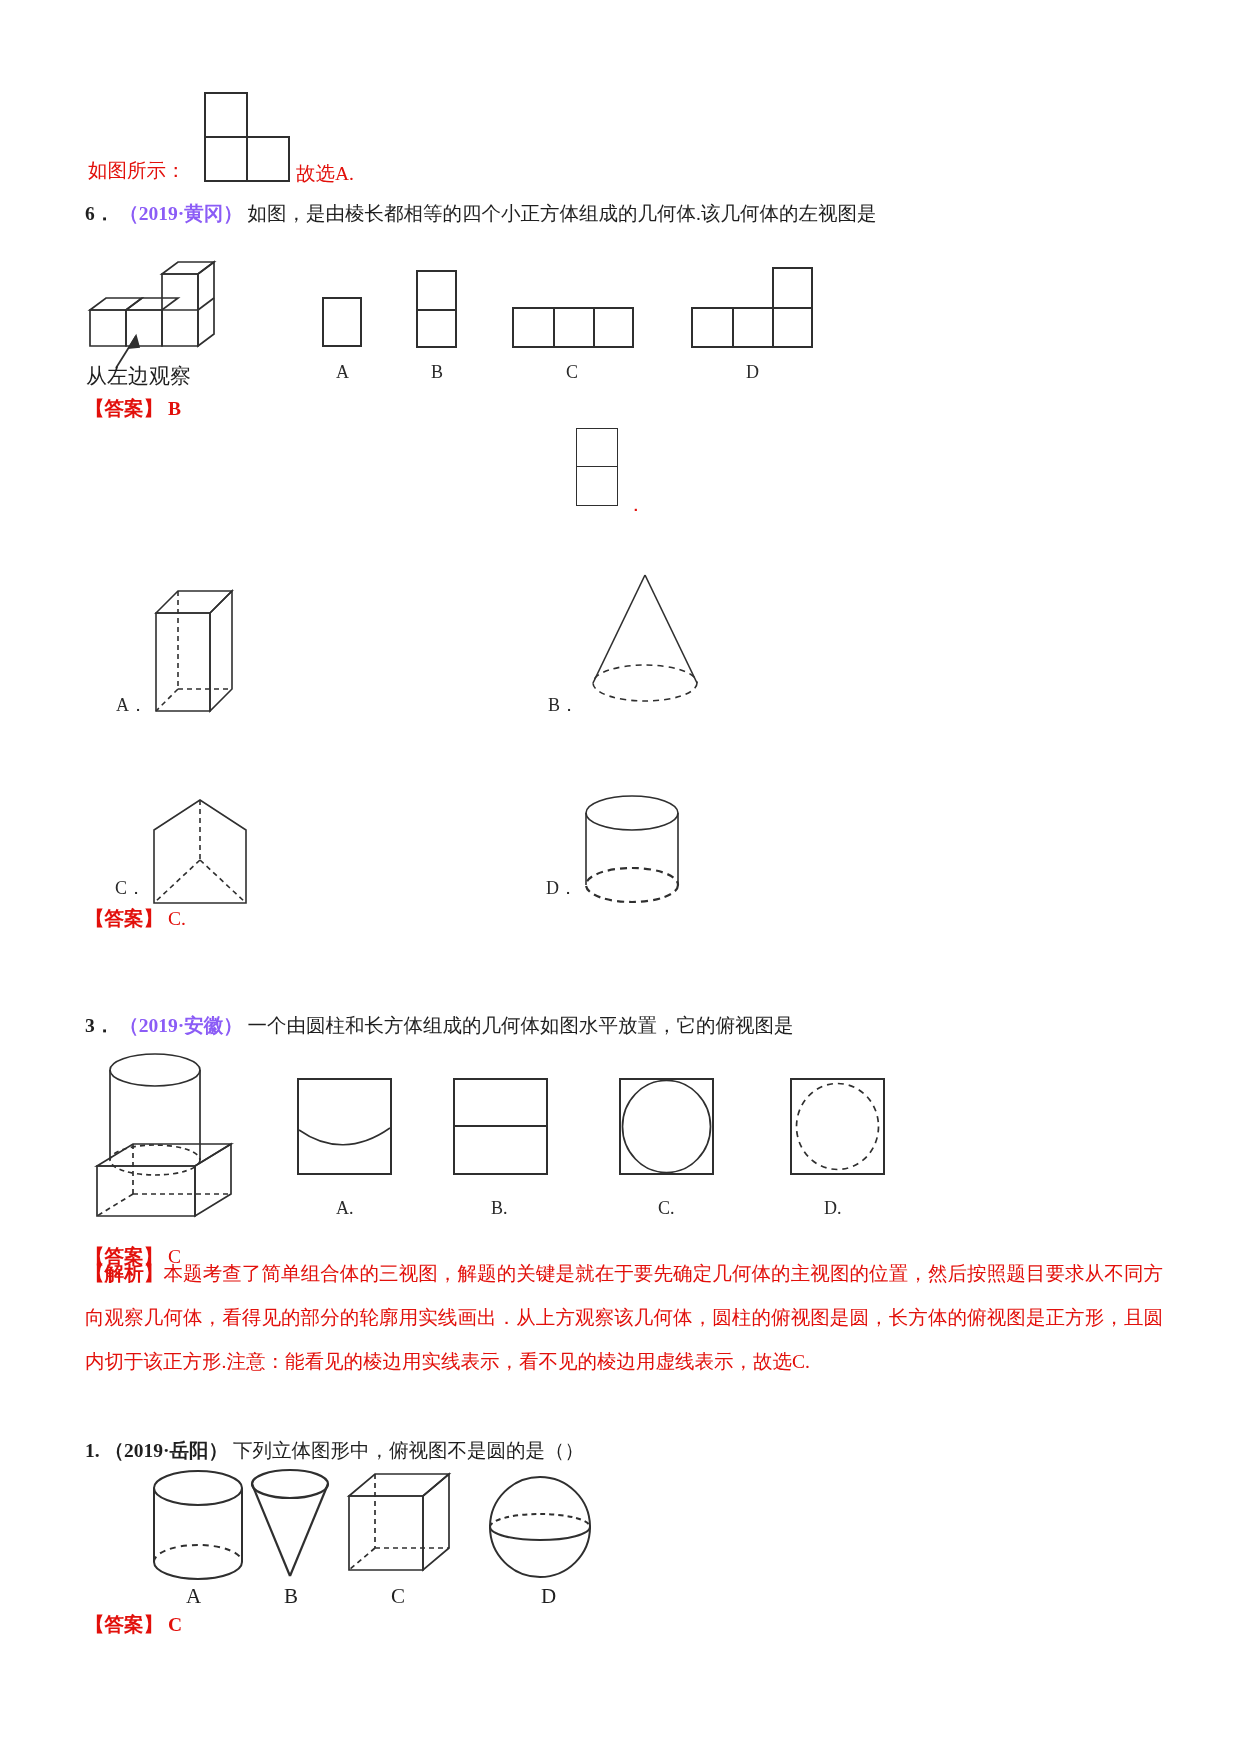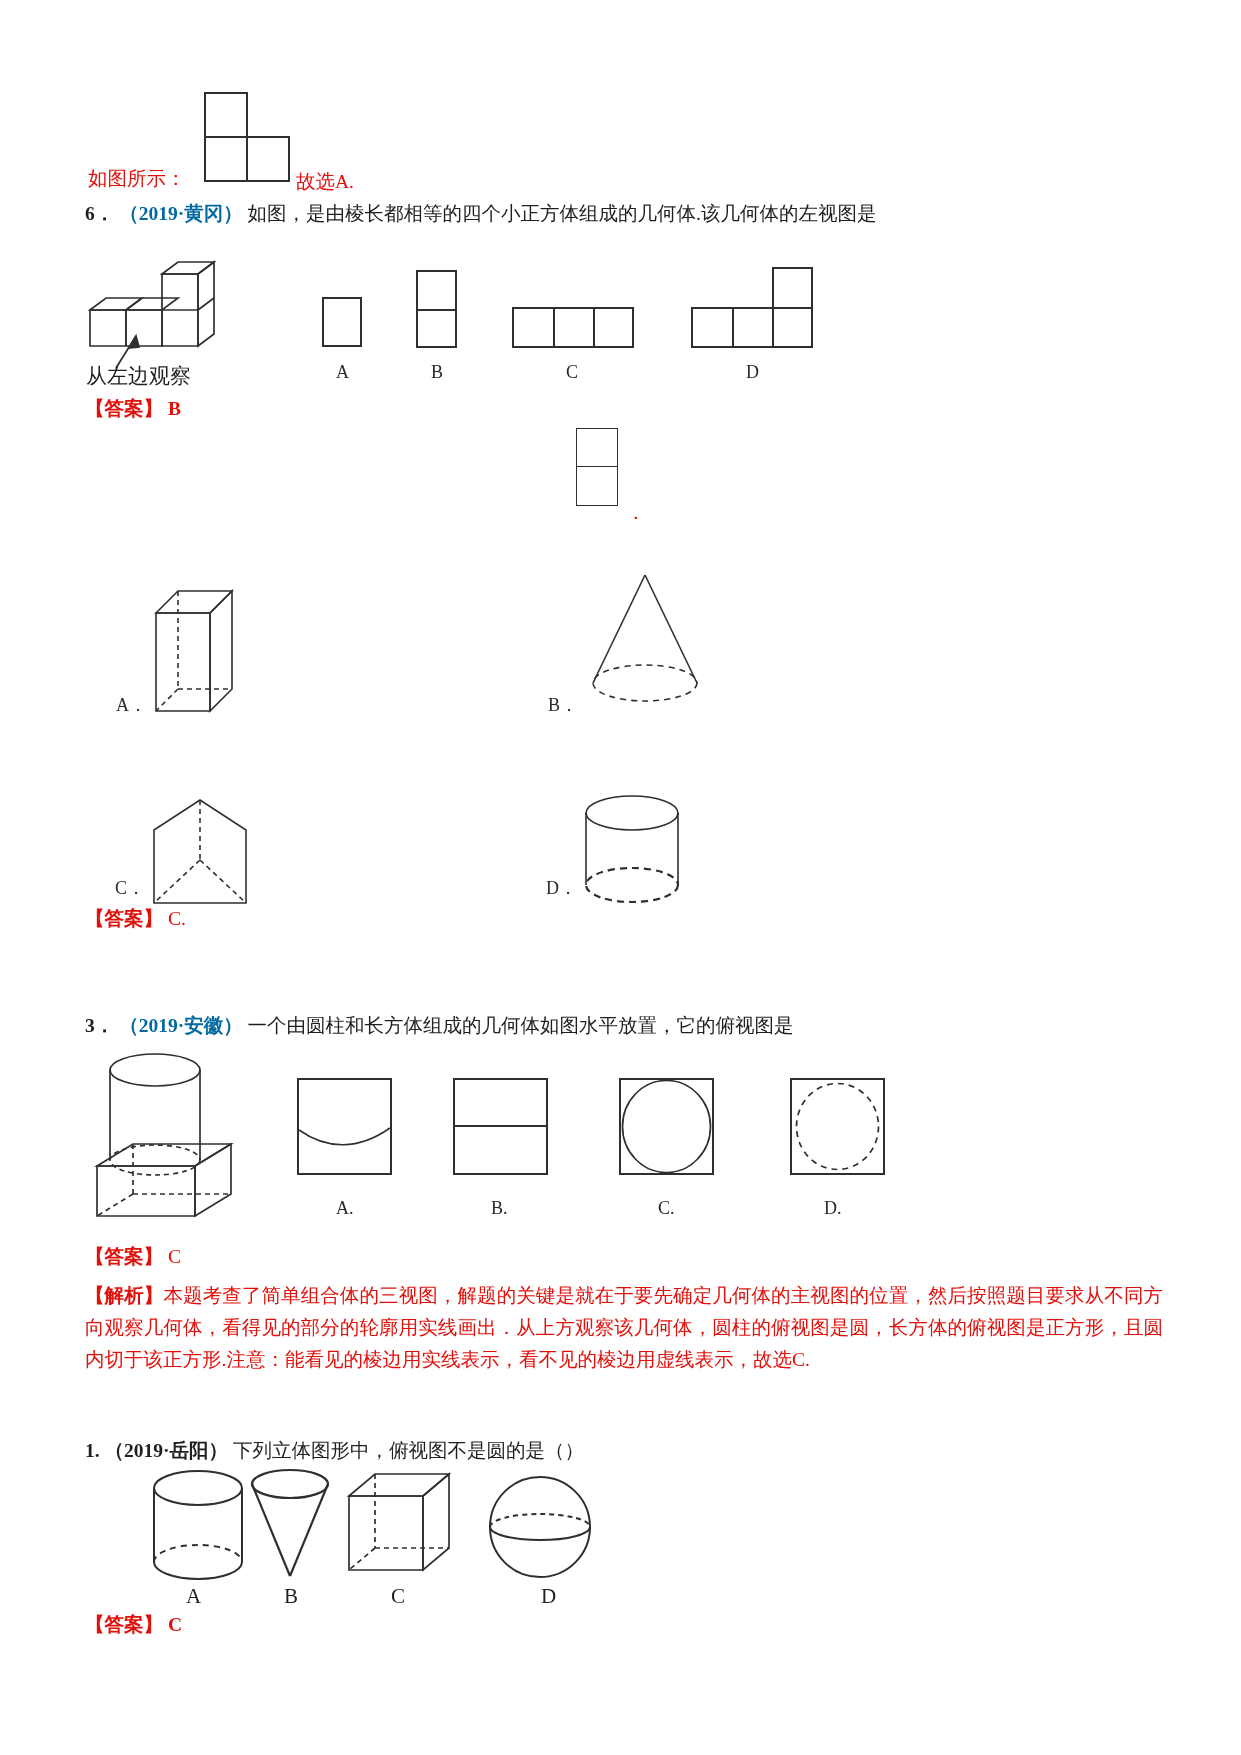--- a/index.html
+++ b/index.html
@@ -1,21 +1,21 @@
 <!DOCTYPE html>
 <html><head>
 <meta charset="utf-8">
 <style>
   html,body{margin:0;padding:0;background:#888;}
   #page{position:relative;width:1241px;height:1755px;background:#ffffff;margin:0 auto;
         font-family:"Liberation Serif","DejaVu Serif",serif;color:#1f1f1f;overflow:hidden;}
   .abs{position:absolute;}
   .t19{font-size:19.5px;line-height:26px;white-space:nowrap;}
-  .red{color:#e2100b;margin-top:8px;}
-  .purple{color:#0369a1;}
+  .red{color:#e2100b;}
+  .purple{color:#8b5cf6;}
   .b{font-weight:bold;}
   .lab{font-size:18px;color:#2a2a2a;}
   .cell{position:absolute;border:2px solid #2f2f2f;background:#fff;box-sizing:border-box;}
   .para{font-size:19.5px;text-align:justify;color:#e2100b;}
   svg{display:block;}
   svg path,svg line,svg polyline,svg polygon,svg ellipse,svg rect,svg circle{vector-effect:non-scaling-stroke;}
 </style>
 </head>
 <body>
 
@@ -176,21 +176,21 @@
   </div>
   <div class="abs lab" style="left:336px;top:1198px;">A.</div>
   <div class="abs lab" style="left:491px;top:1198px;">B.</div>
   <div class="abs lab" style="left:658px;top:1198px;">C.</div>
   <div class="abs lab" style="left:824px;top:1198px;">D.</div>
 
   <div class="abs t19" style="left:85px;top:1244px;">
     <span class="b red">【答案】</span>
     <span class="red">C</span>
   </div>
-  <div class="abs para" style="left:85px;top:1280px;width:1078px;line-height:32px;">
+  <div class="abs para" style="left:85px;top:1252px;width:1078px;line-height:44px;">
     <span class="b red">【解析】</span><span>本题考查了简单组合体的三视图，解题的关键是就在于要先确定几何体的主视图的位置，然后按照题目要求从不同方向观察几何体，看得见的部分的轮廓用实线画出．从上方观察该几何体，圆柱的俯视图是圆，长方体的俯视图是正方形，且圆内切于该正方形.注意：能看见的棱边用实线表示，看不见的棱边用虚线表示，故选C.</span>
   </div>
 
   <div class="abs t19" style="left:85px;top:1438px;">
     <span class="b">1.</span>
     <span class="b">（2019·岳阳）</span>
     <span>下列立体图形中，俯视图不是圆的是（）</span>
   </div>
 
   <div class="abs" style="left:150px;top:1468px;">

